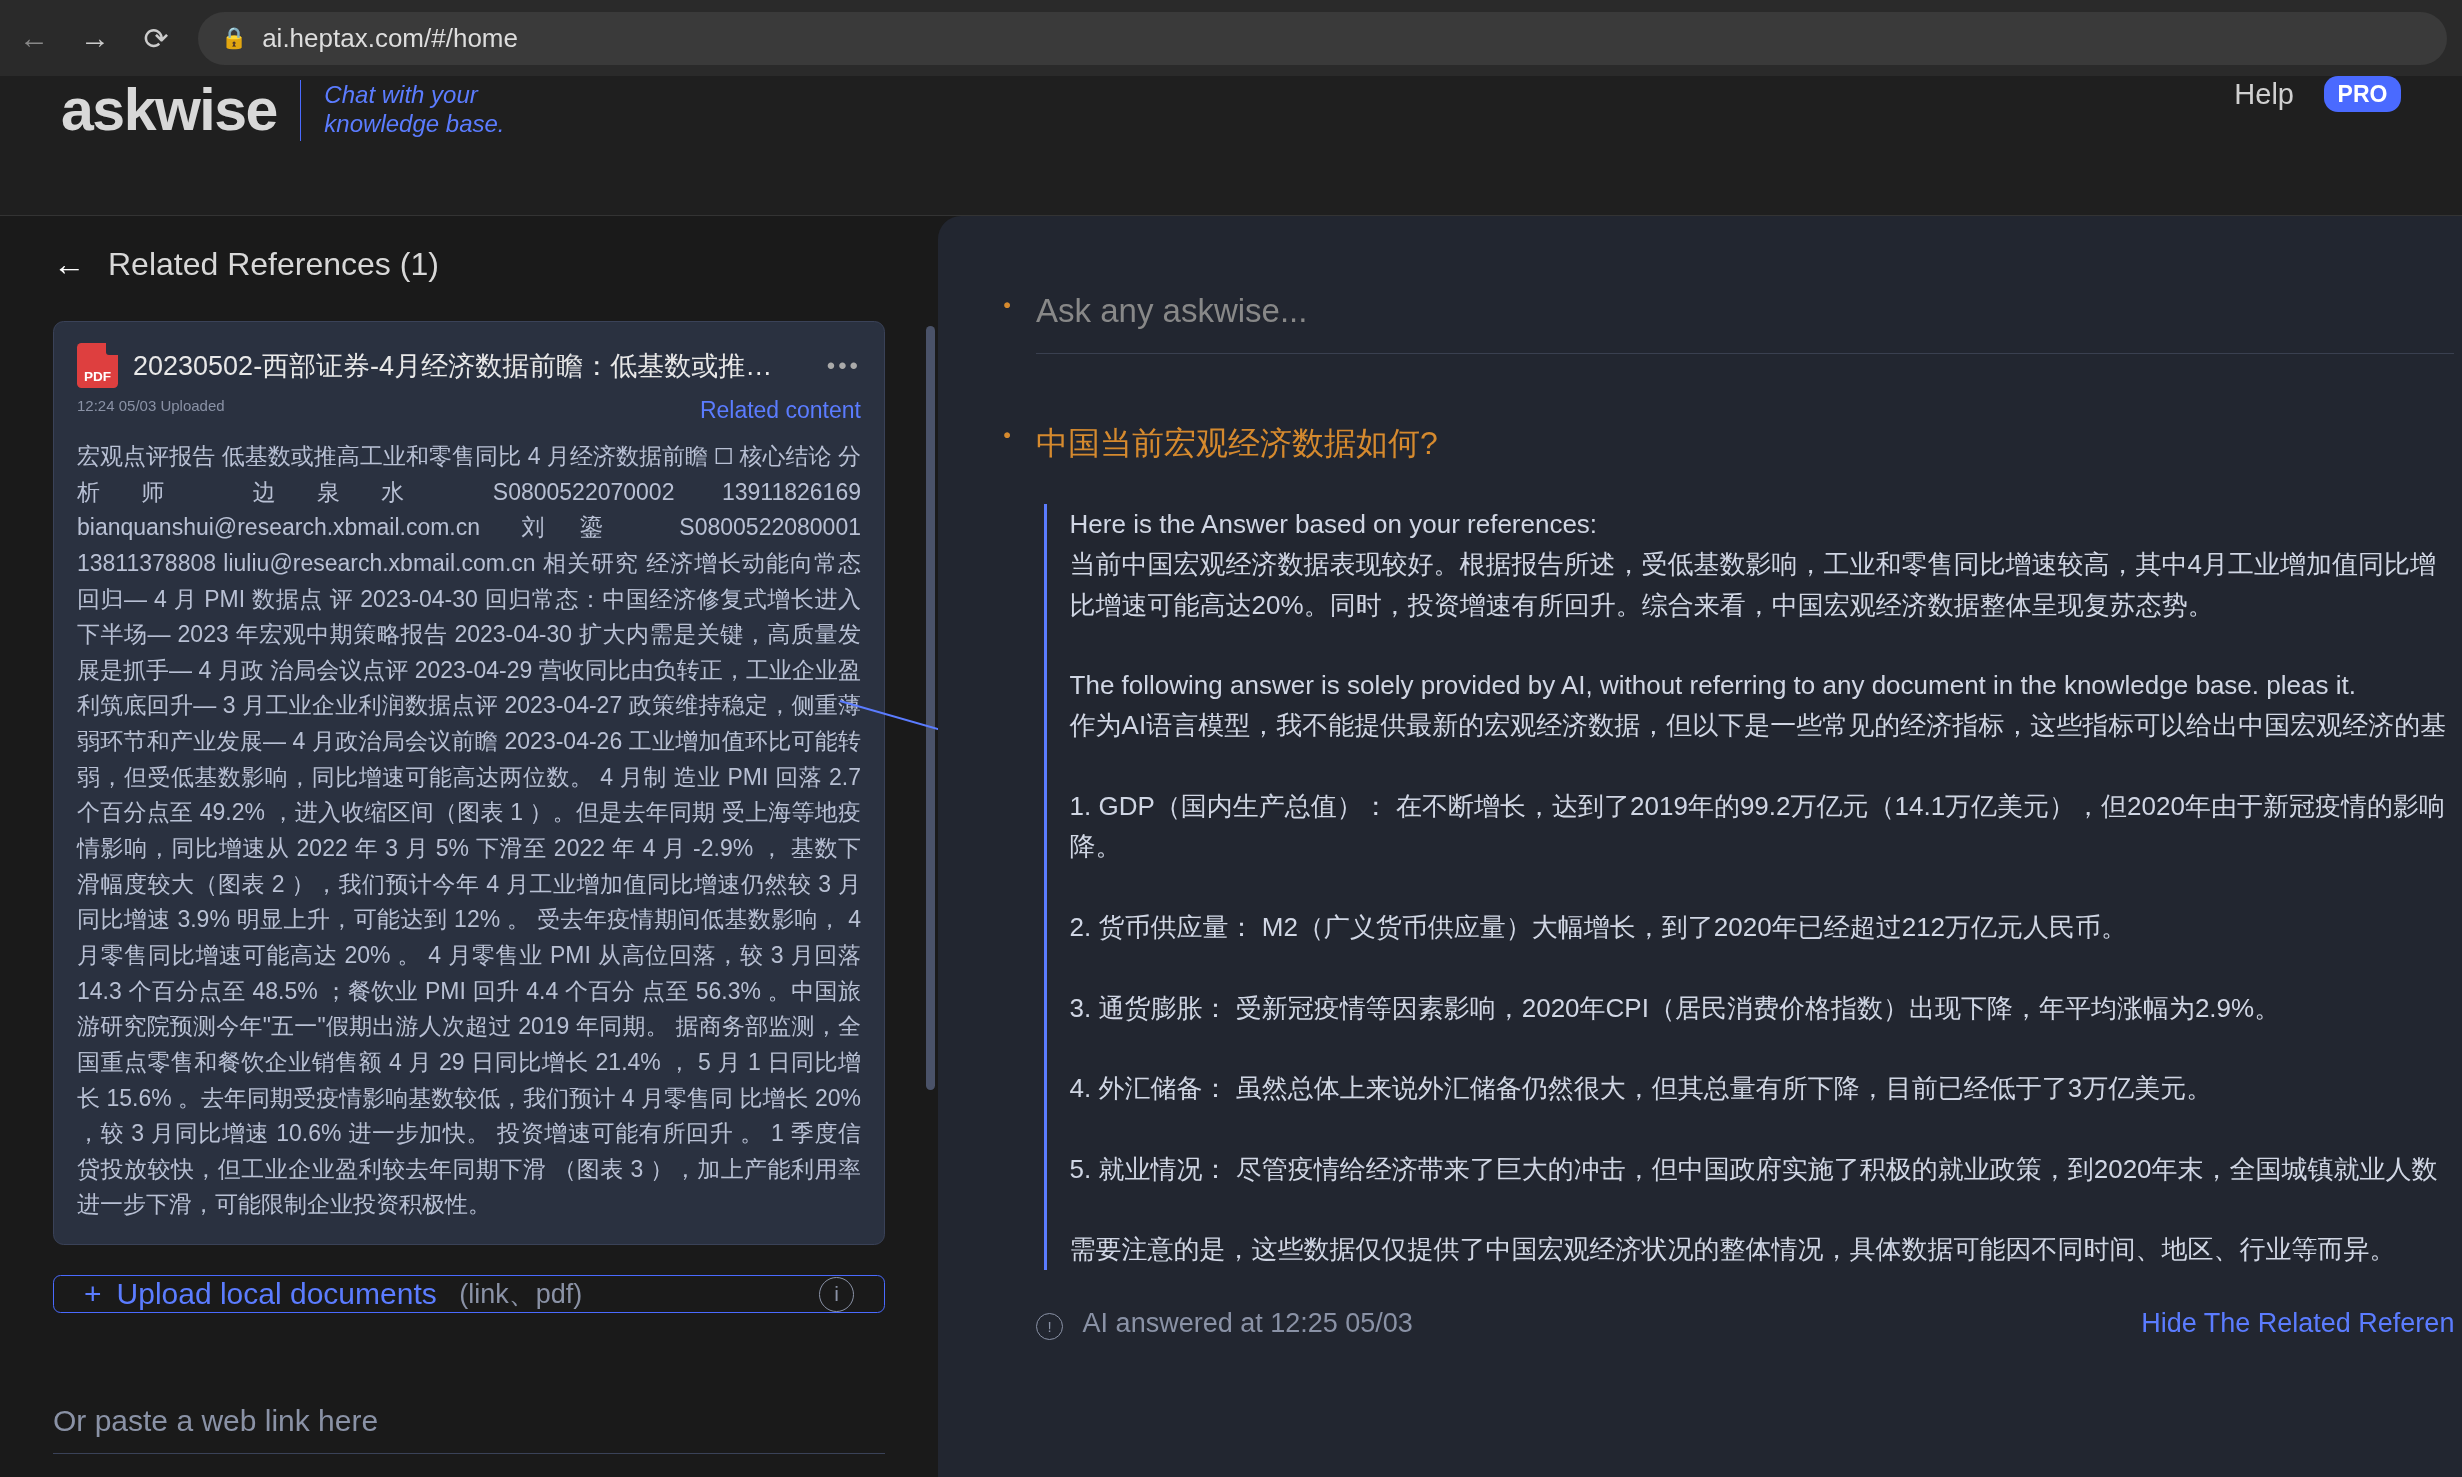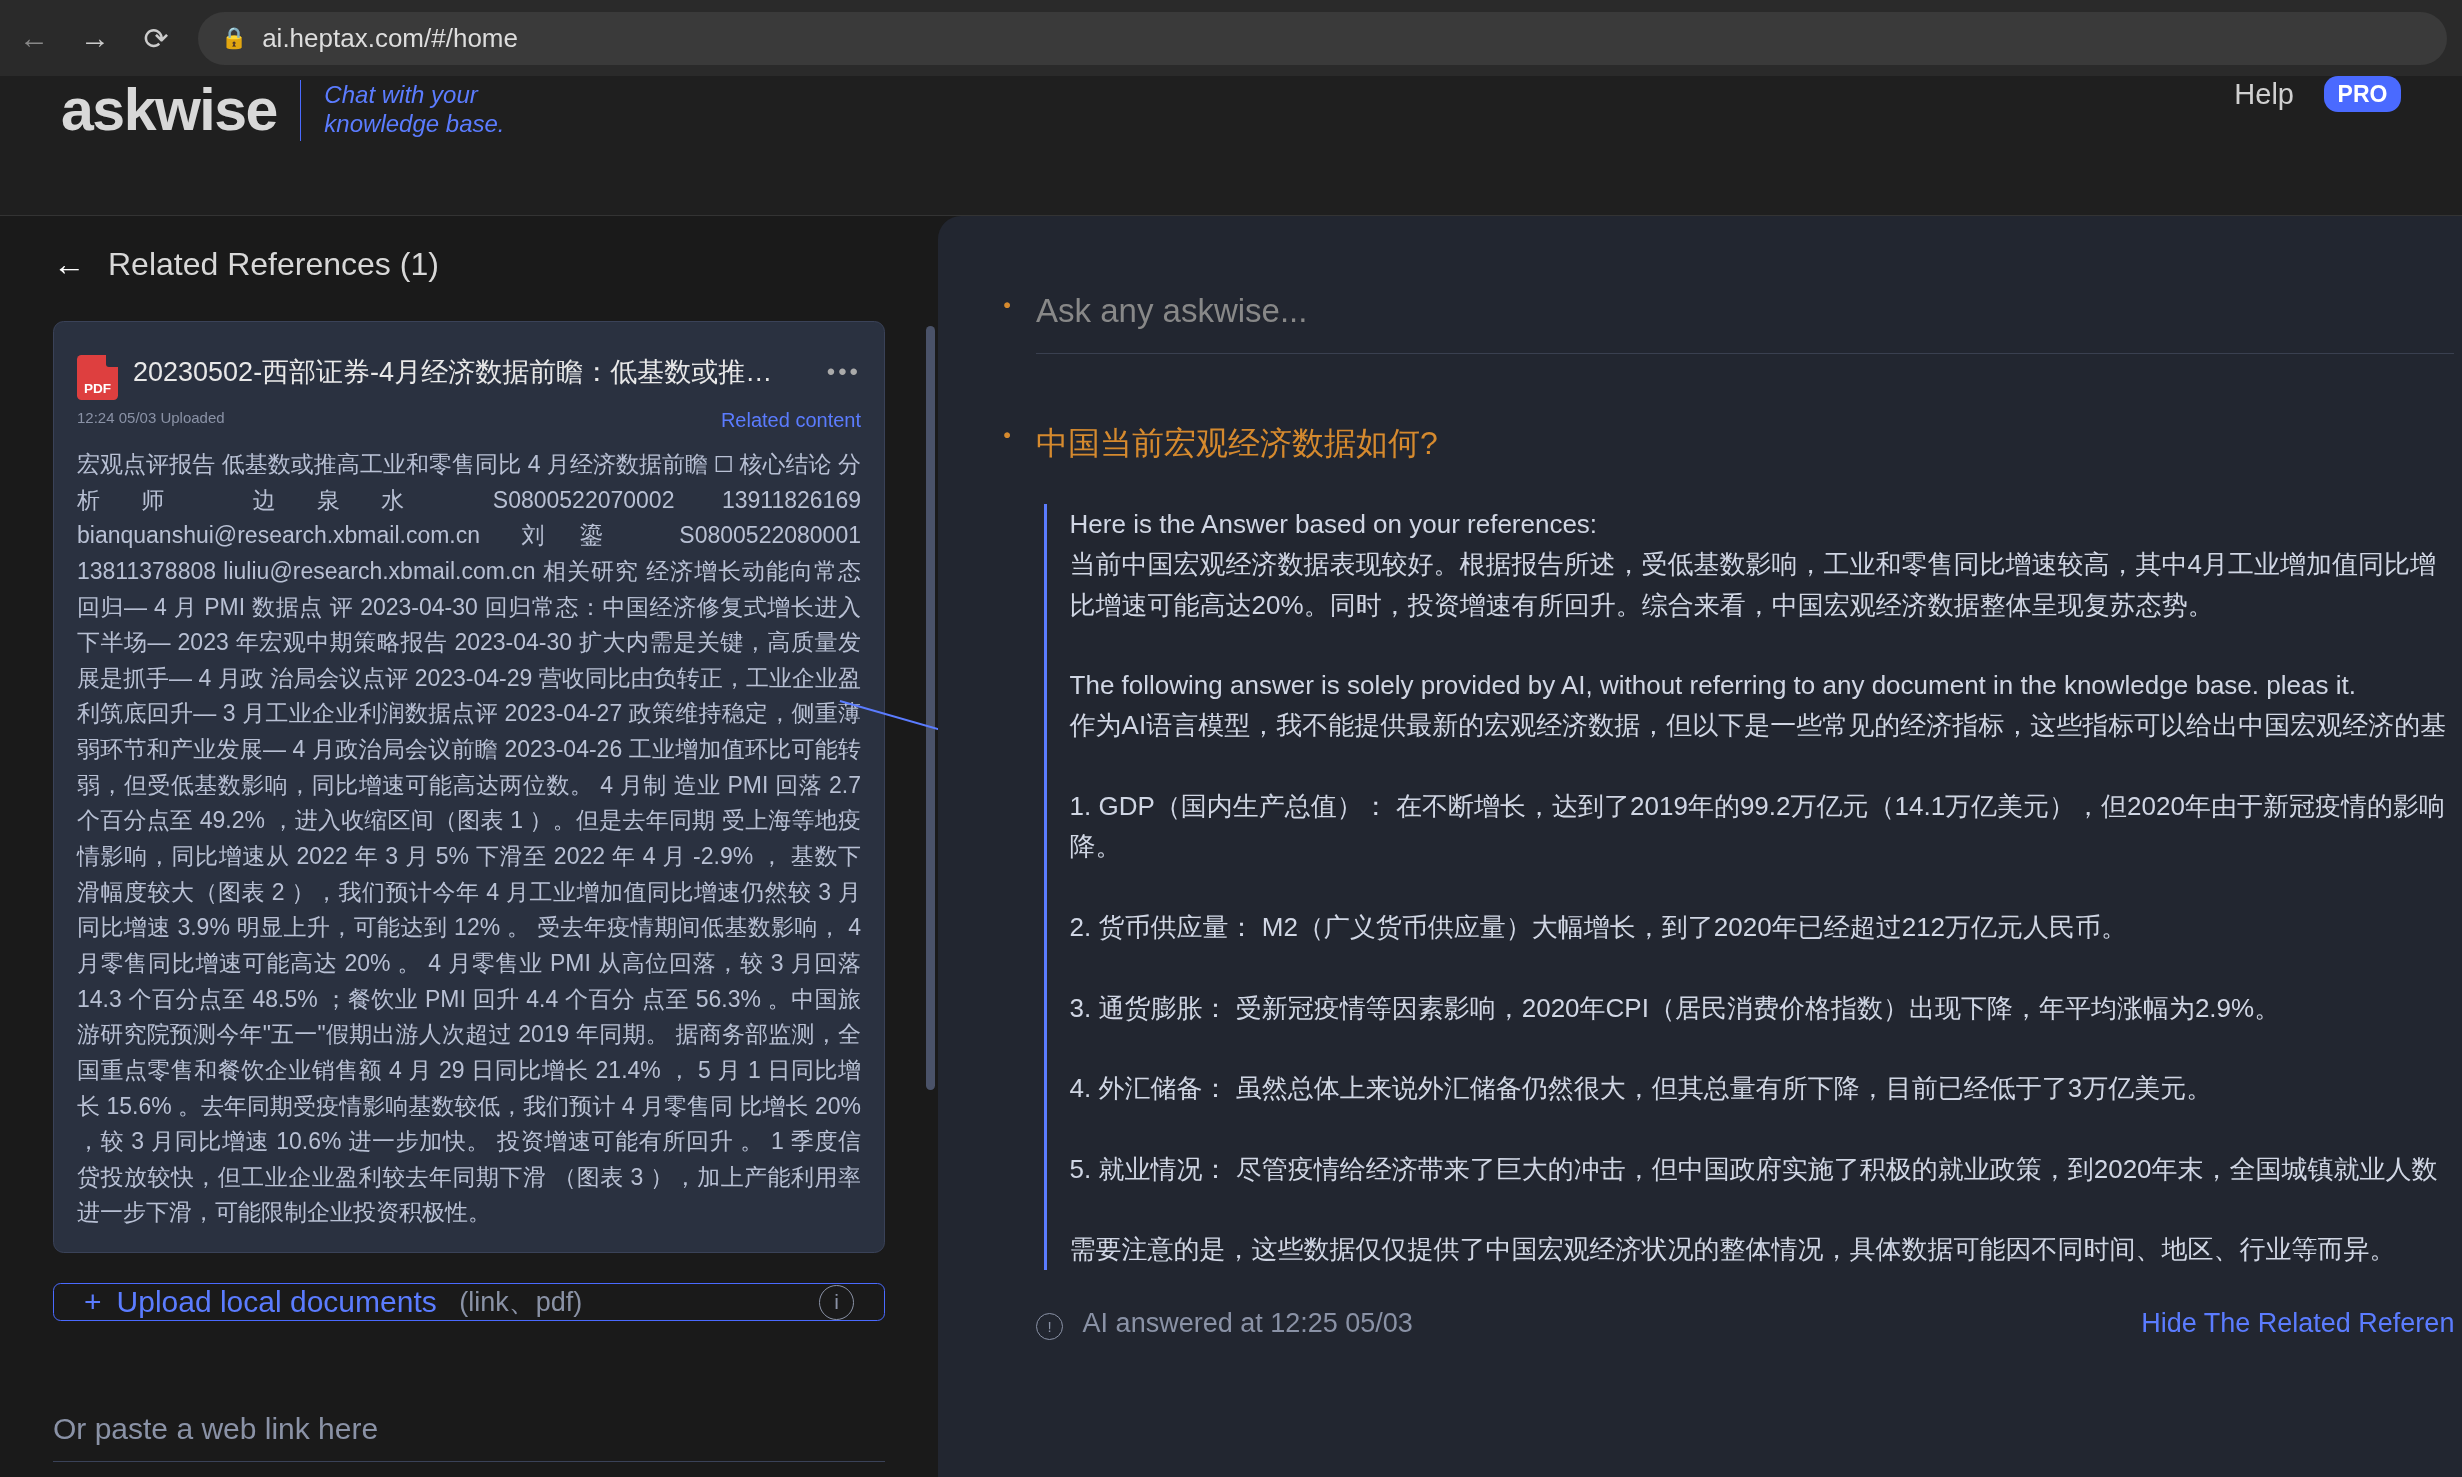--- a/index.html
+++ b/index.html
@@ -135,21 +135,20 @@
   background: #de3f3f;
   border-radius: 4.5px;
   display: flex;
   align-items: flex-end;
   justify-content: center;
   color: #fff;
   font-size: 13.6px;
   font-weight: 700;
   padding-bottom: 4.5px;
   position: relative;
-  margin-top: 12px;
 }
 .pdf-icon::before {
   content: "";
   position: absolute;
   top: 0; right: 0;
   width: 12px; height: 12px;
   background: #2a3140;
   border-bottom-left-radius: 3px;
 }
 .doc-title {
@@ -160,21 +159,21 @@
   overflow: hidden;
   text-overflow: ellipsis;
 }
 .doc-more { color: #aaa; font-size: 24px; letter-spacing: 3px; cursor: pointer; }
 .doc-meta-row {
   display: flex;
   justify-content: space-between;
   margin-bottom: 15px;
 }
 .doc-meta { color: #8a92a6; font-size: 15px; }
-.related-link { color: #5b7cff; font-size: 20px; }
+.related-link { color: #5b7cff; font-size: 23px; }
 .doc-body {
   color: #b8c0d4;
   font-size: 23px;
   line-height: 1.55;
   text-align: justify;
 }
 
 .upload-btn {
   border: 1.5px solid #4a6aff;
   border-radius: 7.6px;

